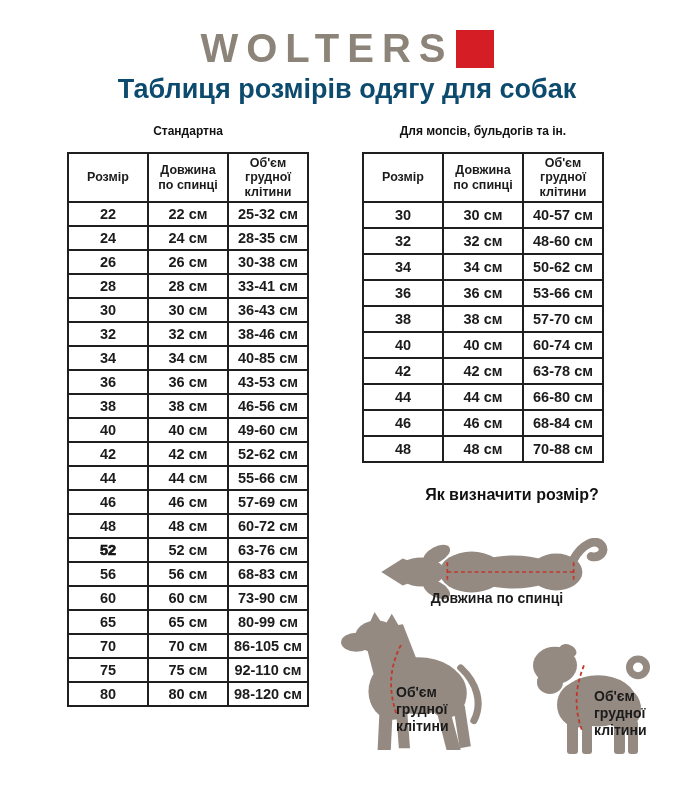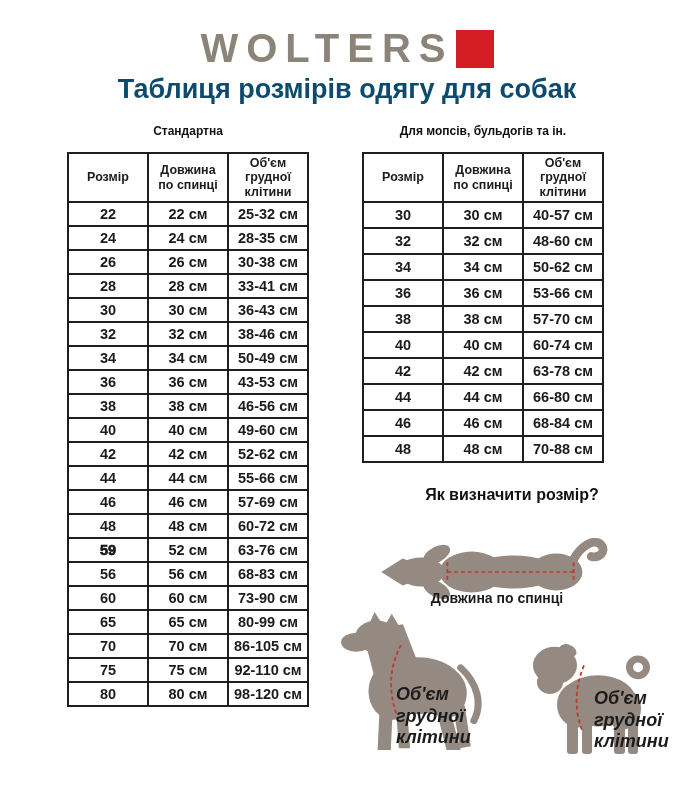--- a/index.html
+++ b/index.html
@@ -35,21 +35,21 @@
 
   
   .howto{position:absolute;left:330px;top:486px;width:364px;height:314px;}
   .howto-title{text-align:center;font-size:16px;font-weight:700;color:#111;}
   .topdog{position:absolute;left:44px;top:52px;width:240px;height:68px;color:var(--sil);}
   .back-label{position:absolute;top:104px;left:0;width:334px;text-align:center;font-size:14px;font-weight:700;}
   .dogwrap{position:absolute;color:var(--sil);}
   .dog-big{left:2px;top:124px;width:152px;height:142px;}
   .dog-pug{left:192px;top:140px;width:140px;height:130px;}
   .dogwrap svg{width:100%;height:100%;display:block;}
-  .chest-label{position:absolute;font-size:18px;font-weight:700;line-height:1.2;white-space:pre-line;color:var(--ink);font-style:italic;}
+  .chest-label{position:absolute;font-size:14px;font-weight:700;line-height:1.2;white-space:pre-line;color:var(--ink);}
   .dog-big .chest-label{left:64px;top:74px;}
   .dog-pug .chest-label{left:72px;top:62px;}
   .dash{stroke:var(--dash);stroke-width:1.8;stroke-dasharray:4 3;fill:none;}
 </style>
 </head>
 <body>
 
 <div class="page">
 
   <div class="logo-row">
@@ -95,21 +95,21 @@
             <td>36-43 см</td>
           </tr>
           <tr>
             <td>32</td>
             <td>32 см</td>
             <td>38-46 см</td>
           </tr>
           <tr>
             <td>34</td>
             <td>34 см</td>
-            <td>50-49 см</td>
+            <td>40-85 см</td>
           </tr>
           <tr>
             <td>36</td>
             <td>36 см</td>
             <td>43-53 см</td>
           </tr>
           <tr>
             <td>38</td>
             <td>38 см</td>
             <td>46-56 см</td>
@@ -133,21 +133,21 @@
             <td>46</td>
             <td>46 см</td>
             <td>57-69 см</td>
           </tr>
           <tr>
             <td>48</td>
             <td>48 см</td>
             <td>60-72 см</td>
           </tr>
           <tr>
-            <td class="hl">59</td>
+            <td class="hl">52</td>
             <td>52 см</td>
             <td>63-76 см</td>
           </tr>
           <tr>
             <td>56</td>
             <td>56 см</td>
             <td>68-83 см</td>
           </tr>
           <tr>
             <td>60</td>

